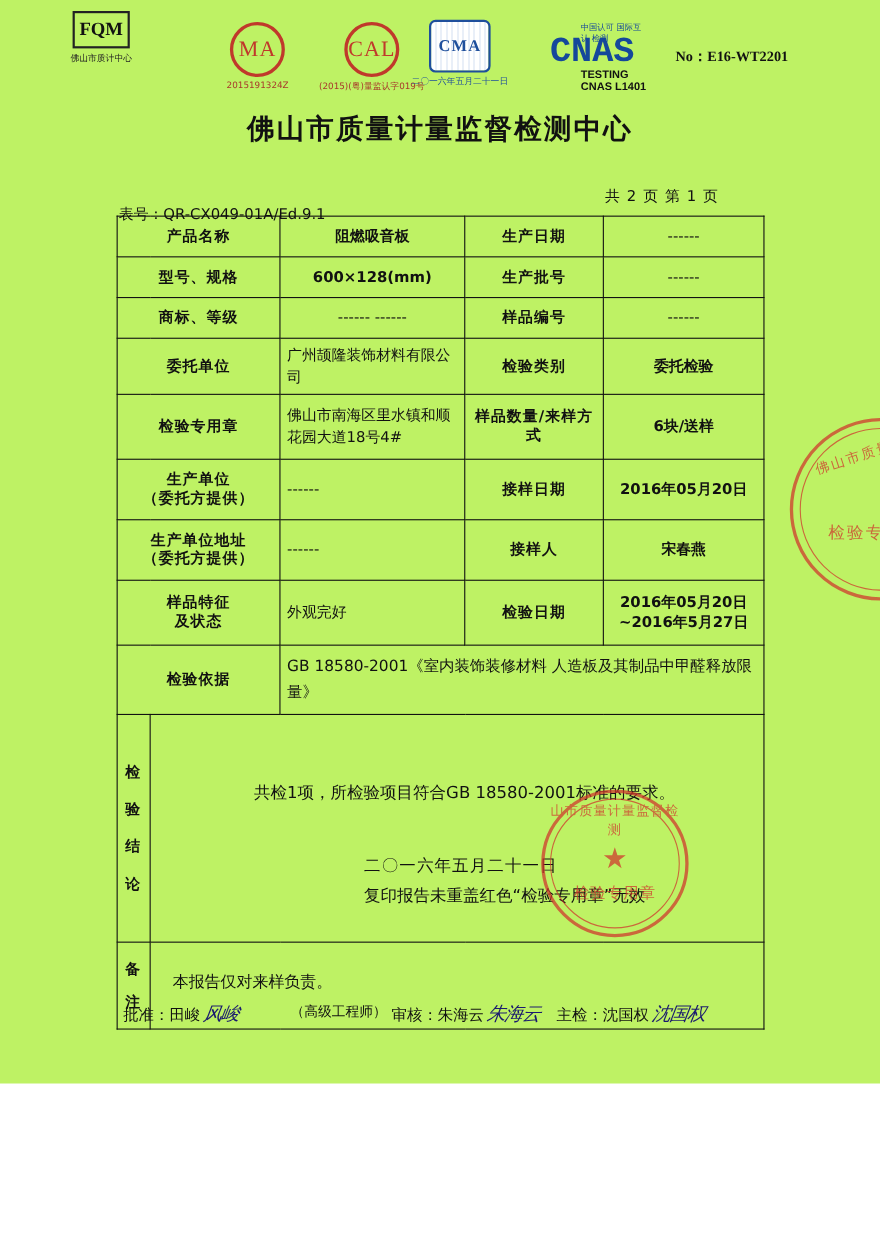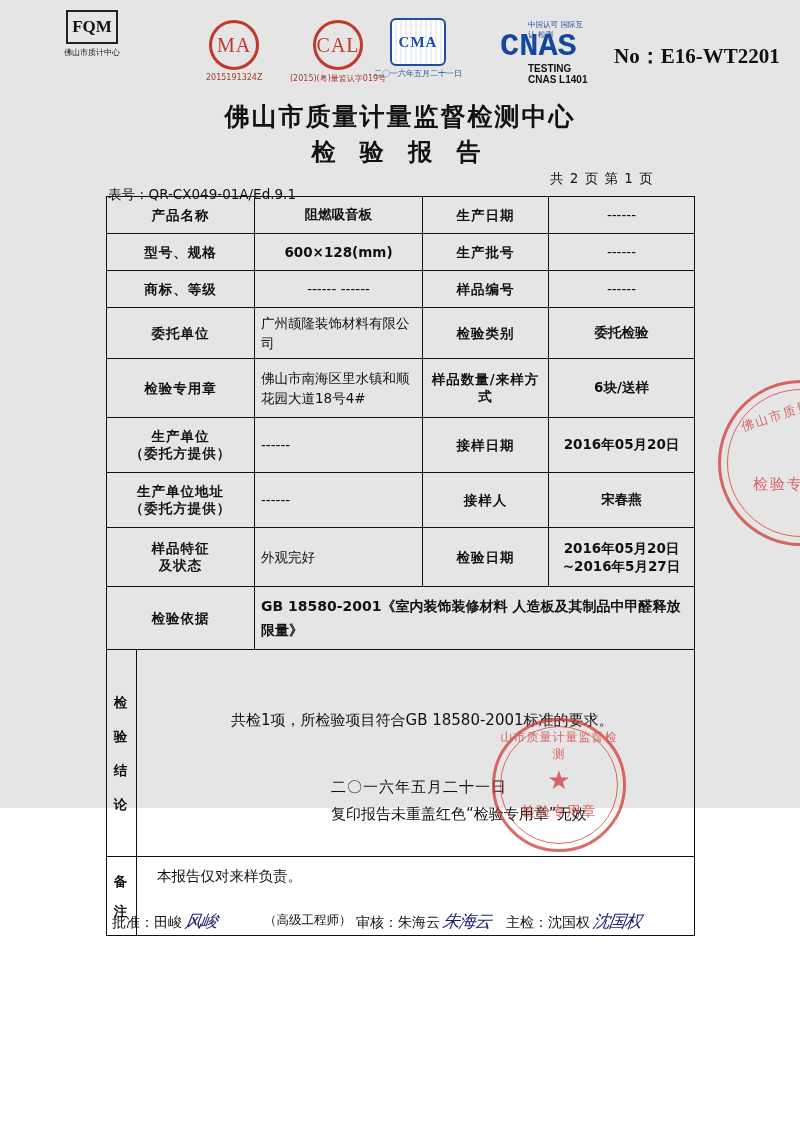--- a/index.html
+++ b/index.html
@@ -11,22 +11,22 @@
     width: 800px;
     height: 1124px;
     position: relative;
     font-family: "Liberation Serif", serif;
     color: #111;
     overflow: hidden;
   }
   .page {
     position: relative;
     width: 800px;
-    height: 808px;
-    background: #e5e5e5;
+    height: 985px;
+    background: #bef264;
   }
 
   
   .header {
     position: absolute;
     top: 8px;
     left: 0;
     width: 800px;
     height: 84px;
   }
@@ -136,21 +136,21 @@
     font-size: 10px;
     line-height: 11px;
     font-weight: bold;
     color: #111;
     font-family: "Liberation Sans", sans-serif;
   }
   #report-no {
     position: absolute;
     left: 614px;
     top: 34px;
-    font-size: 21px;
+    font-size: 13px;
     font-weight: bold;
     font-family: "Liberation Serif", serif;
     white-space: nowrap;
   }
 
   
   #title-main {
     position: absolute;
     top: 100px;
     left: 0;
@@ -427,21 +427,20 @@
       <div>TESTING</div>
       <div>CNAS L1401</div>
     </div>
 
     <div id="report-no">
       <span>No：</span><span>E16-WT2201</span>
     </div>
   </div>
 
   <div id="title-main">佛山市质量计量监督检测中心</div>
-  <div id="title-sub">检 验 报 告</div>
 
   <div class="meta-row">
     <div id="form-no">表号：QR-CX049-01A/Ed.9.1</div>
     <div id="page-count">共 2 页 第 1 页</div>
   </div>
 
   <table class="report">
     <colgroup>
       <col style="width:30px">
       <col style="width:118px">
@@ -506,21 +505,21 @@
       <td class="lbl two-line" colspan="2" style="height:52px;white-space:pre-line">样品特征
 及状态</td>
       <td class="val-left">外观完好</td>
       <td class="lbl">检验日期</td>
       <td class="val" style="white-space:pre-line;line-height:18px">2016年05月20日
 ~2016年5月27日</td>
     </tr>
 
     <tr>
       <td class="lbl" colspan="2" style="height:56px">检验依据</td>
-      <td class="val-left" colspan="3" style="font-family:'DejaVu Sans',sans-serif;font-weight:bold;font-size:14px;line-height:24px">GB 18580-2001《室内装饰装修材料   人造板及其制品中甲醛释放限量》</td>
+      <td class="val-left" colspan="3" style="font-family:'DejaVu Sans',sans-serif;font-weight:normal;font-size:14px;line-height:24px">GB 18580-2001《室内装饰装修材料   人造板及其制品中甲醛释放限量》</td>
     </tr>
 
     <tr>
       <td class="vert">
         <span class="vchar">检</span>
         <span class="vchar">验</span>
         <span class="vchar">结</span>
         <span class="vchar">论</span>
       </td>
       <td id="conclusion-cell" colspan="4">
@@ -528,21 +527,21 @@
         <div id="conclusion-date">二〇一六年五月二十一日</div>
         <div id="conclusion-note">复印报告未重盖红色“检验专用章”无效</div>
       </td>
     </tr>
 
     <tr>
       <td class="vert" style="line-height:30px;height:72px">
         <span class="vchar">备</span>
         <span class="vchar">注</span>
       </td>
-      <td colspan="4" style="vertical-align:top;padding-top:10px">
+      <td colspan="4" style="vertical-align:top;padding-top:26px">
         <div id="remark-text">本报告仅对来样负责。</div>
       </td>
     </tr>
   </tbody>
     </table>
 
   <div class="sig-row">
     <div class="sig-item" id="sig-approve">
       <span>批准：</span><span>田峻</span><span class="handwrite">风峻</span>
     </div>

